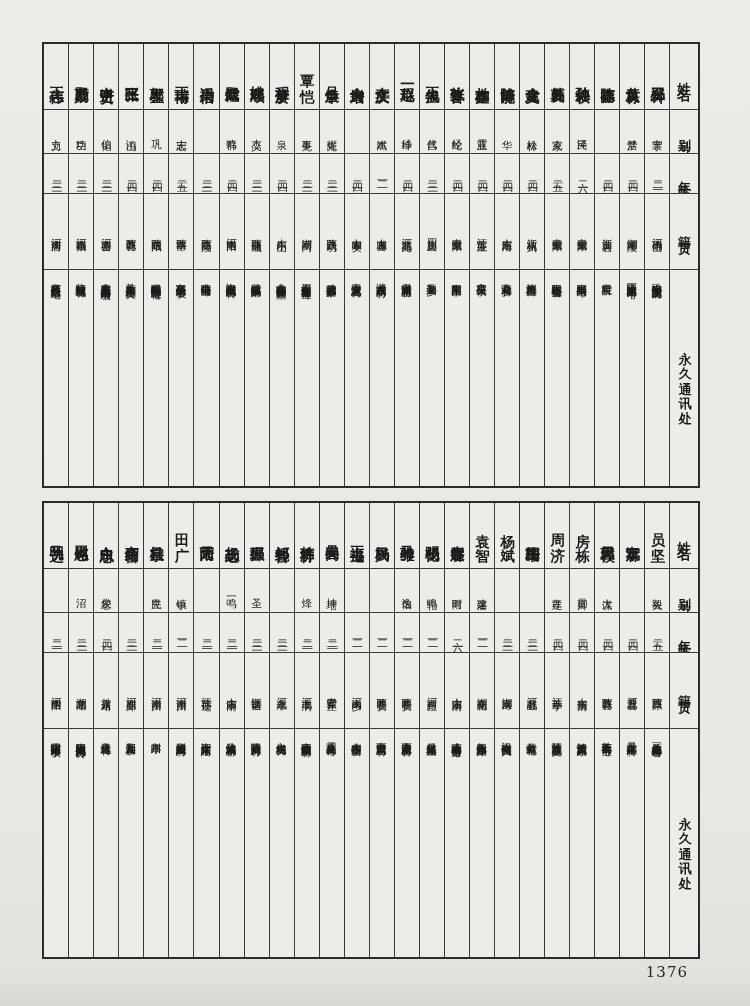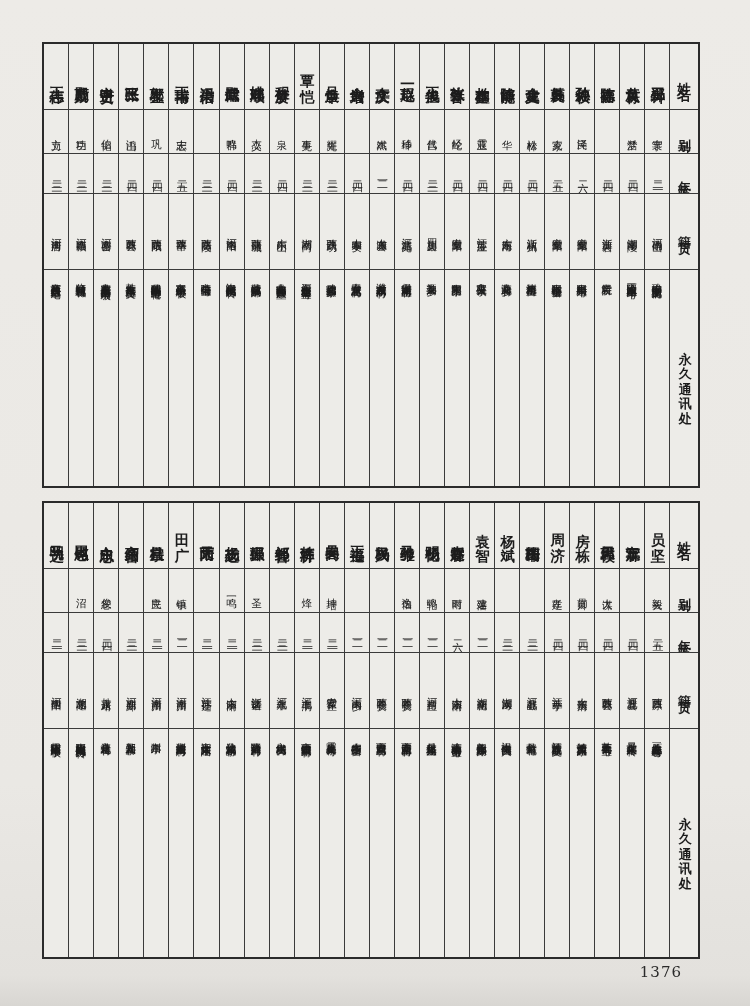--- a/index.html
+++ b/index.html
@@ -63,21 +63,21 @@
   
   .hdr .vtext{font-weight:bold;}
   .hdr .c-name .vtext{font-size:14px;letter-spacing:6px;}
   .hdr .c-alias .vtext{font-size:13px;letter-spacing:3px;}
   .hdr .c-age .vtext{font-size:13px;letter-spacing:3px;}
   .hdr .c-native .vtext{font-size:13px;letter-spacing:6px;}
   .hdr .c-addr{align-items:center;padding-top:0;}
   .hdr .c-addr .vtext{font-size:13px;letter-spacing:15px;}
   .page-number{
     position:absolute;
-    right:68px;
+    right:62px;
     top:963px;
     font-family:"DejaVu Serif",serif;
     font-size:15px;
     color:#2a2a2a;
     letter-spacing:1px;
   }
 </style>
 </head>
 <body>
 

